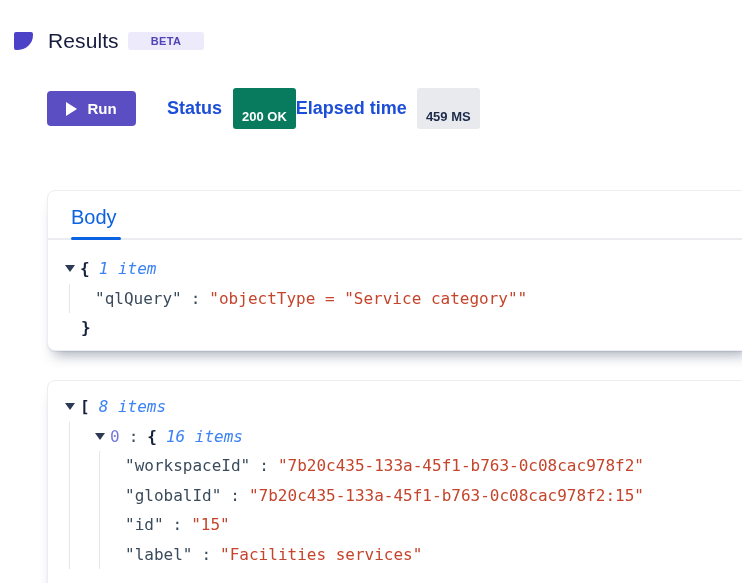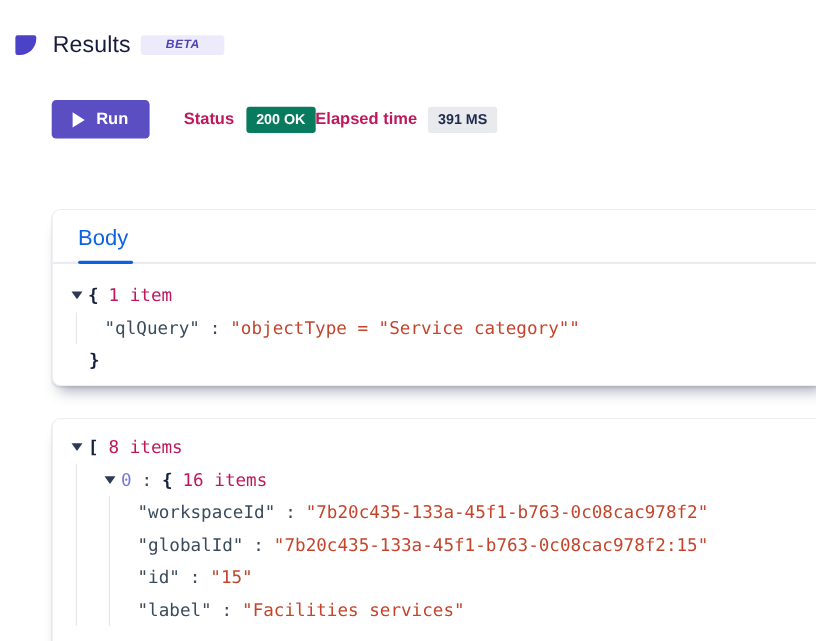--- a/index.html
+++ b/index.html
@@ -36,21 +36,20 @@
   }
   .beta-badge {
     margin-left: 9px;
     background: #edebfb;
     color: #4f43b5;
     font-size: 11px;
     font-weight: 700;
     letter-spacing: 0.4px;
     padding: 3px 23px;
     border-radius: 3px;
-    font-style: italic;
   }
 
   
   .toolbar {
     position: absolute;
     top: 91px;
     left: 47px;
     display: flex;
     align-items: center;
     height: 35px;
@@ -71,30 +70,30 @@
     gap: 10px;
     cursor: pointer;
   }
   .play-icon {
     width: 0; height: 0;
     border-top: 7px solid transparent;
     border-bottom: 7px solid transparent;
     border-left: 11px solid #ffffff;
   }
   .tb-label {
-    font-size: 15px;
+    font-size: 18px;
     font-weight: 600;
-    color: #be185d;
+    color: #1d4ed8;
   }
   .lbl-status { margin-left: 31px; }
   .lbl-elapsed { }
   .badge {
     font-size: 13px;
     font-weight: 700;
-    padding: 4px 9px 4px;
+    padding: 21px 9px 4px;
     border-radius: 3px;
     line-height: 16px;
   }
   .badge-green { margin-left: 11px; background: #087a5d; color: #ffffff; }
   .badge-gray  { margin-left: 10px; background: #e9eaee; color: #1c2b4a; }
 
   
   .card {
     position: absolute;
     left: 47px;
@@ -154,42 +153,42 @@
     border-top: 7px solid #2d3a55;
     margin-right: 5px;
     vertical-align: 2px;
     cursor: pointer;
   }
   .punct { color: #16203f; font-weight: 700; }
   .key   { color: #3a4b5c; }
   .sep   { color: #3a4b5c; margin: 0 9px; }
   .str   { color: #c4452c; }
   .idx   { color: #7678d9; }
-  .count { color: #be185d; margin-left: 9px; }
+  .count { color: #3b82f6; font-style: italic; margin-left: 9px; }
 </style>
 </head>
 <body>
 
 <div class="app">
 
   <div class="header">
     <div class="logo-icon"></div>
     <h1 class="page-title">Results</h1>
     <span class="beta-badge">BETA</span>
   </div>
 
   <div class="toolbar">
     <button class="run-button">
       <span class="play-icon"></span>
       <span>Run</span>
     </button>
     <span class="tb-label lbl-status">Status</span>
     <span class="badge badge-green">200 OK</span>
     <span class="tb-label lbl-elapsed">Elapsed time</span>
-    <span class="badge badge-gray">391 MS</span>
+    <span class="badge badge-gray">459 MS</span>
   </div>
 
   <div class="card card-request">
     <div class="tabbar">
       <span class="tab">Body</span>
     </div>
     <div class="jv jv-request">
       <div class="jv-row">
         <span class="tri"></span><span class="punct">{</span><span class="count">1 item</span>
       </div>

